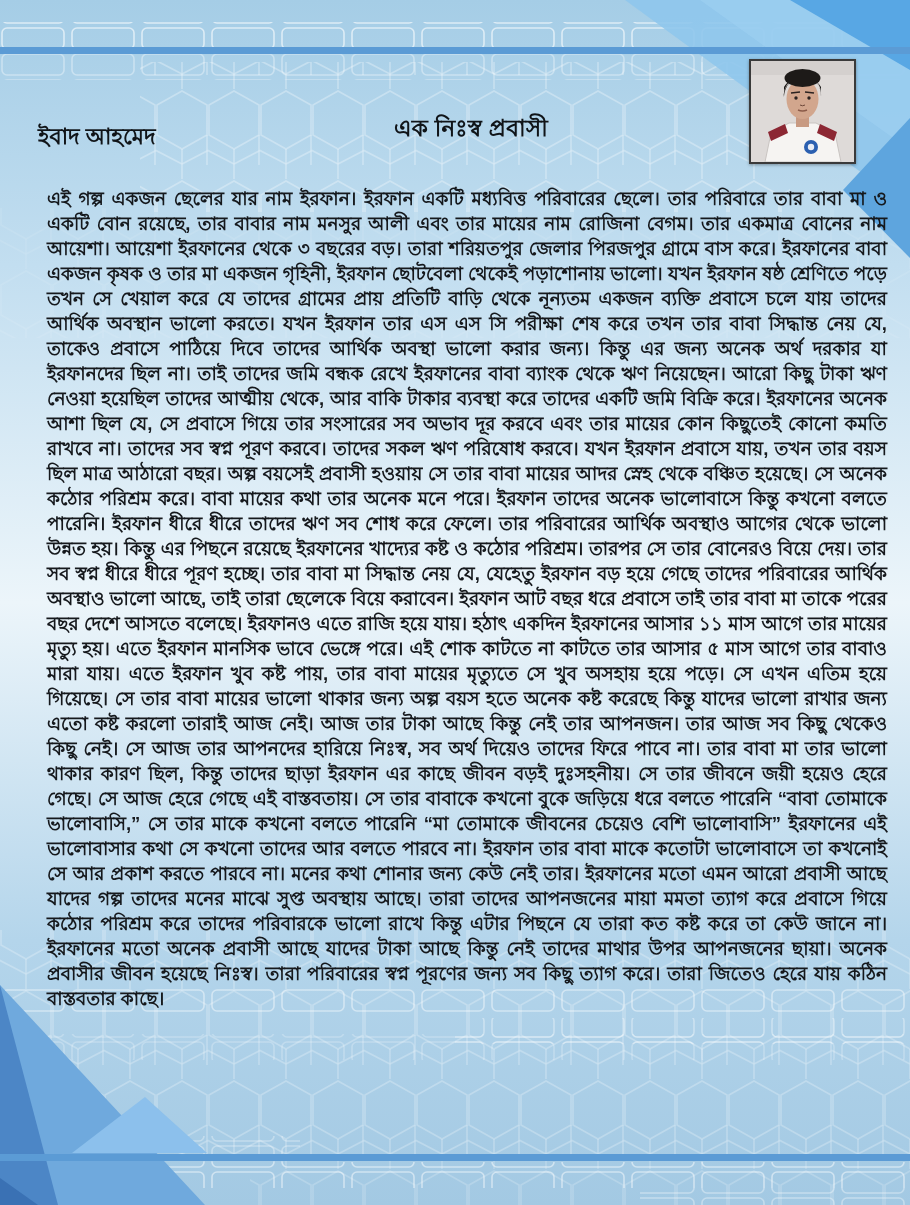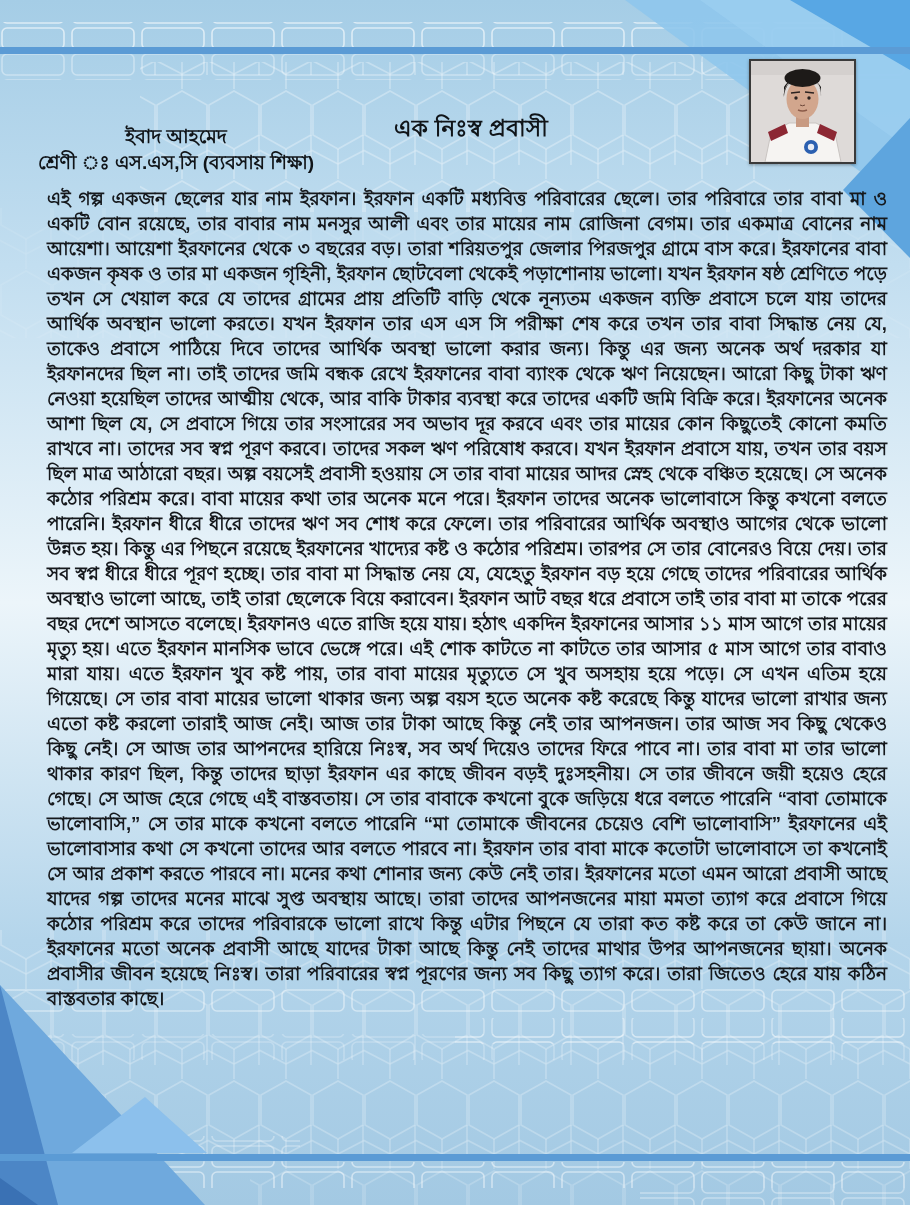--- a/index.html
+++ b/index.html
@@ -8,21 +8,21 @@
     position:relative;width:910px;height:1205px;overflow:hidden;
     background:#a9cfe7;
   }
   .bg-svg{position:absolute;left:0;top:0;width:910px;height:1205px;display:block;}
   .content{position:absolute;left:0;top:0;width:910px;height:1205px;color:#111418;}
   .page-title{
     position:absolute;left:0;top:94px;width:910px;margin:16px;
     text-align:center;font-size:23px;font-weight:bold;color:#101418;
     letter-spacing:.3px;
   }
-  .author-block{position:absolute;left:38px;top:124px;font-size:19px;line-height:26px;color:#101418;font-weight:bold;text-align:center;}
+  .author-block{position:absolute;left:38px;top:124px;font-size:22px;line-height:26px;color:#101418;font-weight:bold;}
   .story-body{
     position:absolute;left:35px;top:174px;width:840px;margin:12px;
     font-size:18.5px;line-height:25px;text-align:justify;color:#15181c;
     font-weight:bold;
   }
   .photo-frame{
     position:absolute;left:749px;top:59px;width:103px;height:101px;
     border:2px solid #3a3a3a;background:#dfdbd9;box-shadow:0 1px 3px rgba(0,0,0,.35);
   }
   .photo-frame svg{display:block;width:100%;height:100%;}
@@ -83,21 +83,20 @@
     <rect x="0" y="47" width="910" height="7" fill="#5b9bd5"></rect>
     <rect x="0" y="1154" width="910" height="7" fill="#5b9bd5"></rect>
   </svg>
 
   <div class="content">
 
     <h1 class="page-title">এক নিঃস্ব প্রবাসী</h1>
 
     <div class="author-block">
       <div>ইবাদ আহমেদ</div>
-      <div>শ্রেণী ঃ এস.এস,সি (ব্যবসায় শিক্ষা)</div>
     </div>
 
     <div class="photo-frame">
       <svg viewBox="0 0 103 101" xmlns="http://www.w3.org/2000/svg">
         <rect x="0" y="0" width="103" height="101" fill="#dedad8"></rect>
         <rect x="0" y="0" width="103" height="14" fill="#d4d0ce"></rect>
 
         <path d="M14 101 L20 72 L38 62 L65 62 L84 72 L90 101 Z" fill="#f6f4f2" stroke="#c9c4c1" stroke-width="1"></path>
 
         <path d="M17 71 L34 63 L37 72 L20 80 Z" fill="#8c2733"></path>

